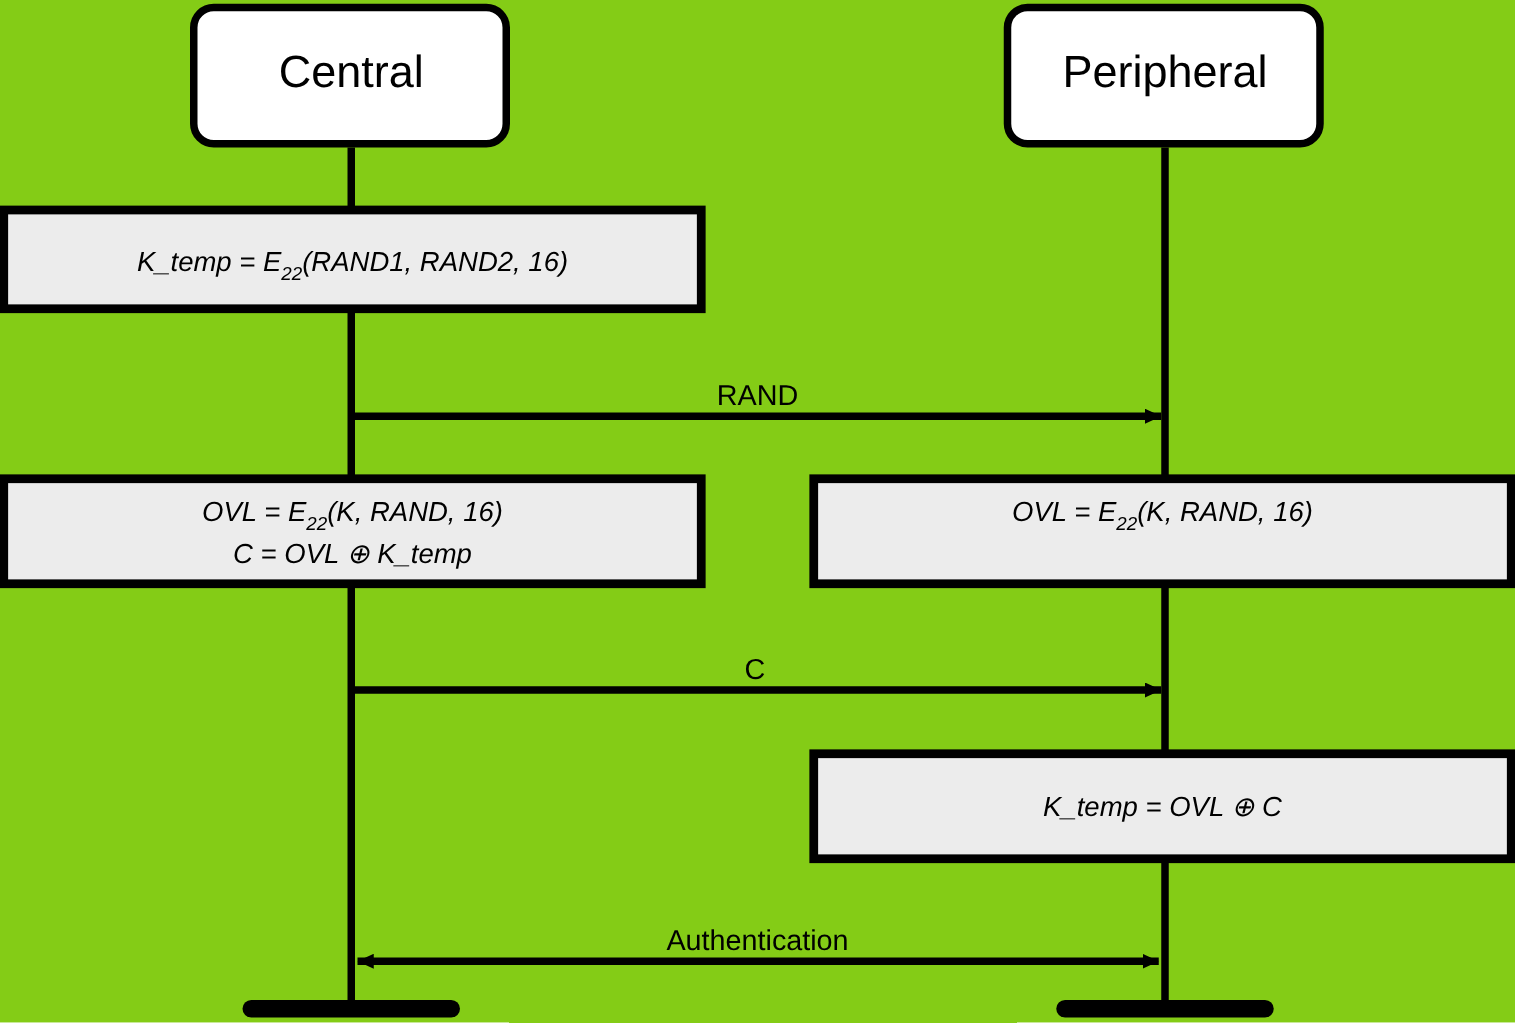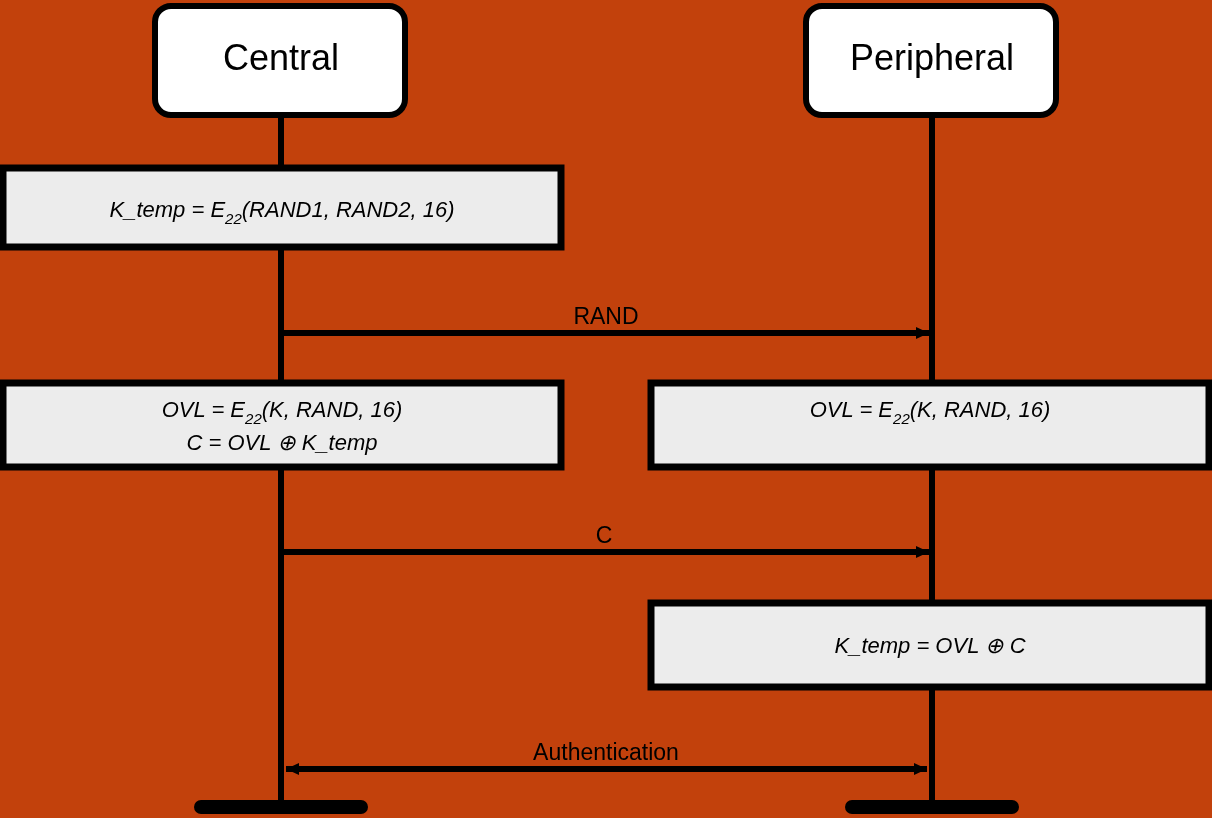--- a/index.html
+++ b/index.html
@@ -7,21 +7,21 @@
     padding: 0;
     background: #ffffff;
   }
   body {
     font-family: "Liberation Sans", sans-serif;
   }
   #diagram-root {
     position: relative;
     width: 1212px;
     height: 818px;
-    background: #c2410c;
+    background: #84cc16;
     overflow: hidden;
   }
   #seq-svg {
     position: absolute;
     top: 0;
     left: 0;
     width: 1212px;
     height: 818px;
     display: block;
   }

